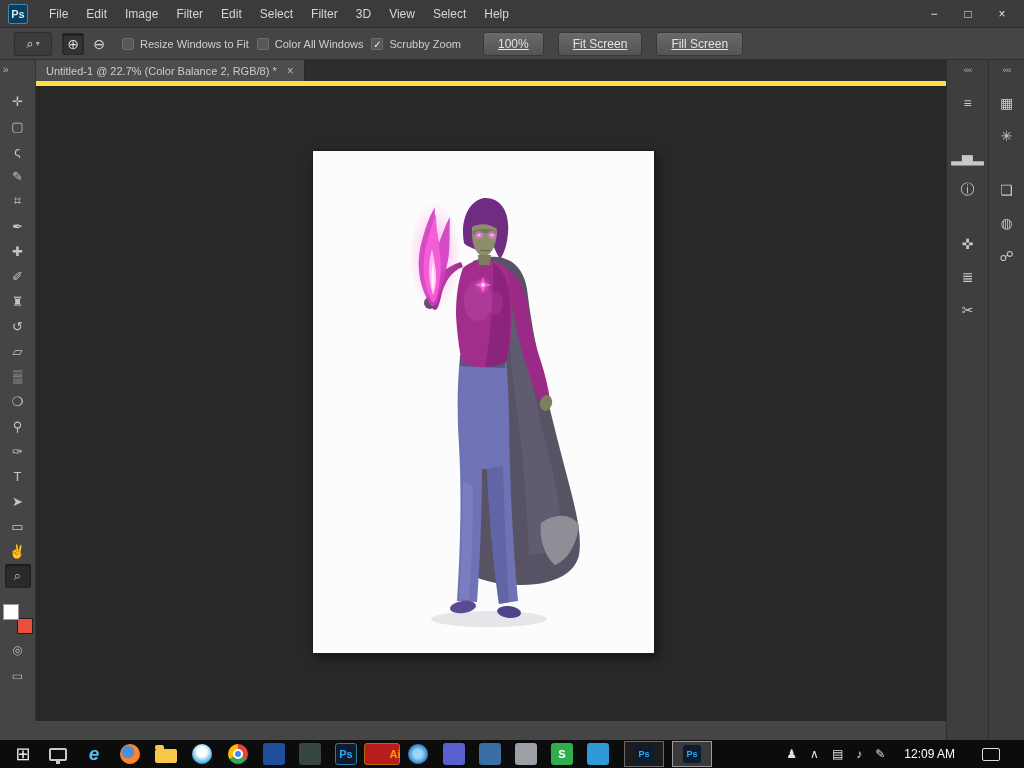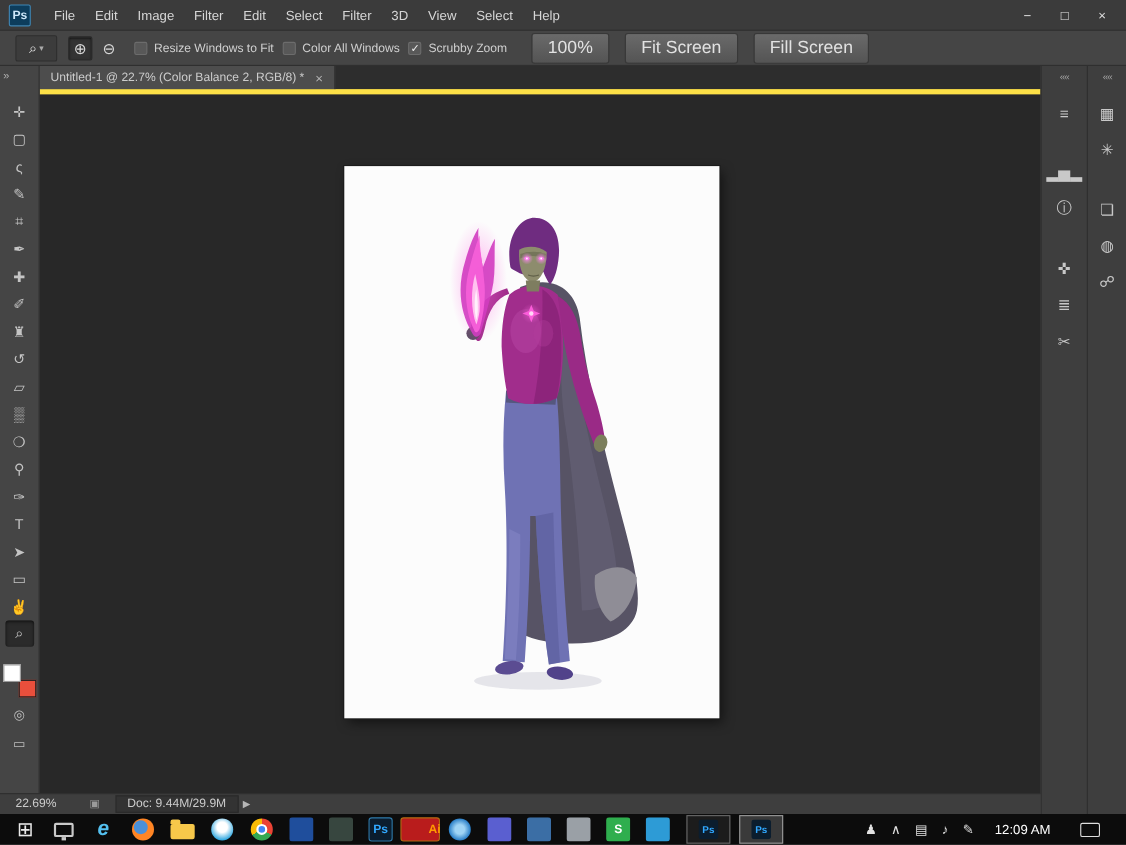--- a/index.html
+++ b/index.html
@@ -17,21 +17,21 @@
   
   .optionsbar { position:absolute; left:0; top:28px; width:1024px; height:32px; background:#454545; border-bottom:1px solid #2f2f2f; display:flex; align-items:center; padding-left:14px; }
   .tool-chip { width:38px; height:24px; background:#3c3c3c; border:1px solid #2e2e2e; border-radius:2px; display:flex; align-items:center; justify-content:center; gap:2px; margin-right:10px; }
   .tool-chip .g { font-size:13px; color:#ddd; }
   .tool-chip .caret { font-size:8px; color:#aaa; }
   .zbtn { width:22px; height:22px; display:flex; align-items:center; justify-content:center; font-size:14px; color:#d8d8d8; border-radius:2px; margin-right:4px; }
   .zbtn.pressed { background:#333; box-shadow:inset 0 1px 2px rgba(0,0,0,.7); border:1px solid #2a2a2a; }
   .cb { display:flex; align-items:center; gap:6px; margin-left:8px; cursor:default; }
   .cb .box { width:12px; height:12px; background:#585858; border:1px solid #6c6c6c; border-radius:2px; font-size:10px; line-height:11px; text-align:center; color:#efefef; }
   .cb .cbl { font-size:11px; color:#cfcfcf; }
-  .obtn { margin-left:14px; padding:4px 14px; font-size:16px; color:#e2e2e2; background:linear-gradient(#6a6a6a,#545454); border:1px solid #383838; border-radius:3px; font-family:"Liberation Sans", sans-serif; }
+  .obtn { margin-left:14px; padding:4px 14px; font-size:12px; color:#e2e2e2; background:linear-gradient(#6a6a6a,#545454); border:1px solid #383838; border-radius:3px; font-family:"Liberation Sans", sans-serif;text-decoration:underline; }
   .obtn:first-of-type { margin-left:22px; }
 
   
   .tabstrip { position:absolute; left:36px; top:60px; width:910px; height:26px; background:#2d2d2d; border-bottom:5px solid #fde047; display:flex; align-items:stretch; }
   .doc-tab { display:flex; align-items:center; gap:10px; background:#4d4d4d; color:#cccccc; font-size:11px; padding:0 10px; border-right:1px solid #262626; }
   .doc-tab .x { color:#b5b5b5; font-size:12px; }
 
   
   .toolcol { position:absolute; left:0; top:60px; width:36px; height:661px; background:#454545; border-right:1px solid #333; }
   .collapse-left { position:absolute; left:3px; top:4px; font-size:10px; color:#b0b0b0; letter-spacing:-1px; }
@@ -270,26 +270,20 @@
       <div class="pcol-head">««</div>
       <div class="pbtn">▦</div>
       <div class="pbtn">✳</div>
       <div class="pgap"></div>
       <div class="pbtn">❏</div>
       <div class="pbtn">◍</div>
       <div class="pbtn">☍</div>
     </div>
   </div>
 
-  <div class="statusbar">
-    <span>22.69%</span>
-    <span class="sb-ic">▣</span>
-    <span class="doc-box">Doc: 9.44M/29.9M</span>
-    <span class="sb-arrow">▶</span>
-  </div>
 
   <div class="taskbar">
     <div class="start">⊞</div>
 
     <div class="tb-app">
         <span class="monitor-ic"></span>
       </div>
     <div class="tb-app">
         <span class="glyph-ic" style="color: rgb(84, 192, 240);">e</span>
       </div>

